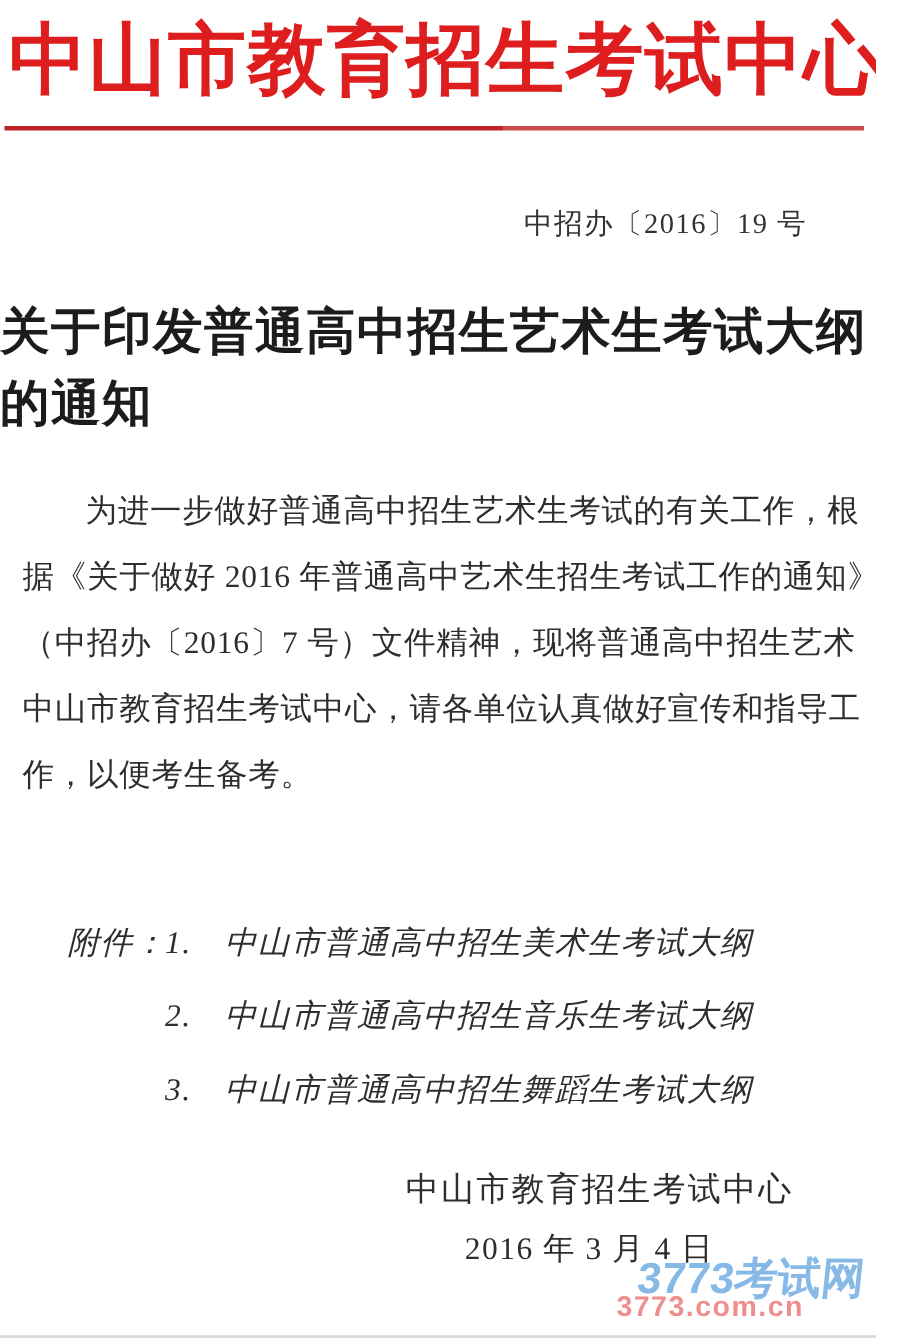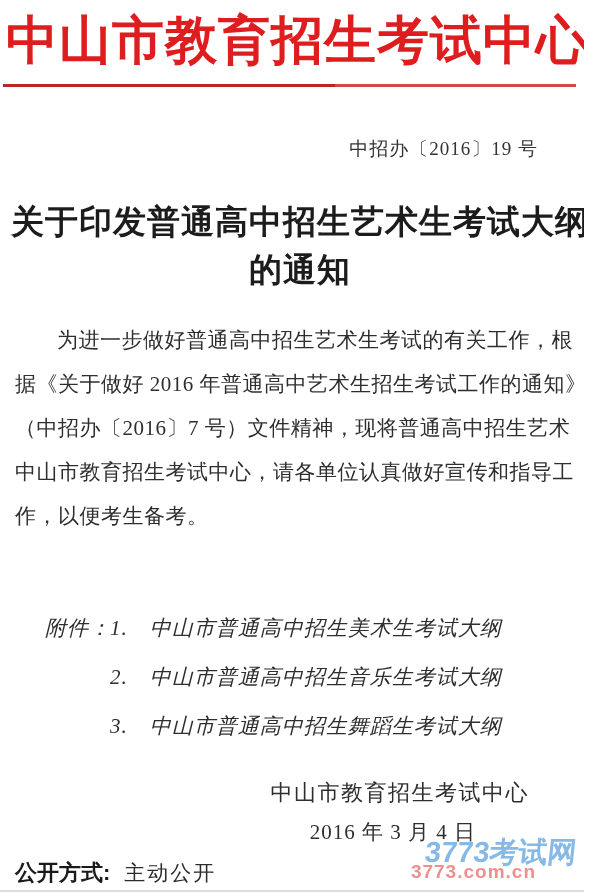--- a/index.html
+++ b/index.html
@@ -28,21 +28,21 @@
   }
   
   .doc-number{
     position:absolute;top:136px;right:46px;
     font-size:19px;color:#333333;letter-spacing:1px;
     white-space:nowrap;
   }
   
   .doc-title{
     position:absolute;top:198px;left:0;width:600px;
-    text-align:center;font-weight:bold;color:#1c1c1c;
+    text-align:left;font-weight:bold;color:#1c1c1c;
     font-size:33px;line-height:48px;letter-spacing:1px;
   }
   
   .body-block{
     position:absolute;top:318px;left:15px;width:572px;
   }
   .body-line{
     font-size:21px;line-height:44px;letter-spacing:0.5px;
     white-space:nowrap;color:#2e2e2e;
   }
@@ -131,19 +131,16 @@
       <span>3.　中山市普通高中招生舞蹈生考试大纲</span>
     </div>
   </div>
 
   <div class="issuer">中山市教育招生考试中心</div>
   <div class="issue-date">2016 年 3 月 4 日</div>
 
   <div class="wm-name">3773考试网</div>
   <div class="wm-url">3773.com.cn</div>
 
-  <div class="footer">
-    <span class="label">公开方式:</span><span class="value">主动公开</span>
-  </div>
 
   <div class="bottom-rule"></div>
 
 </div>
 
 </body></html>

